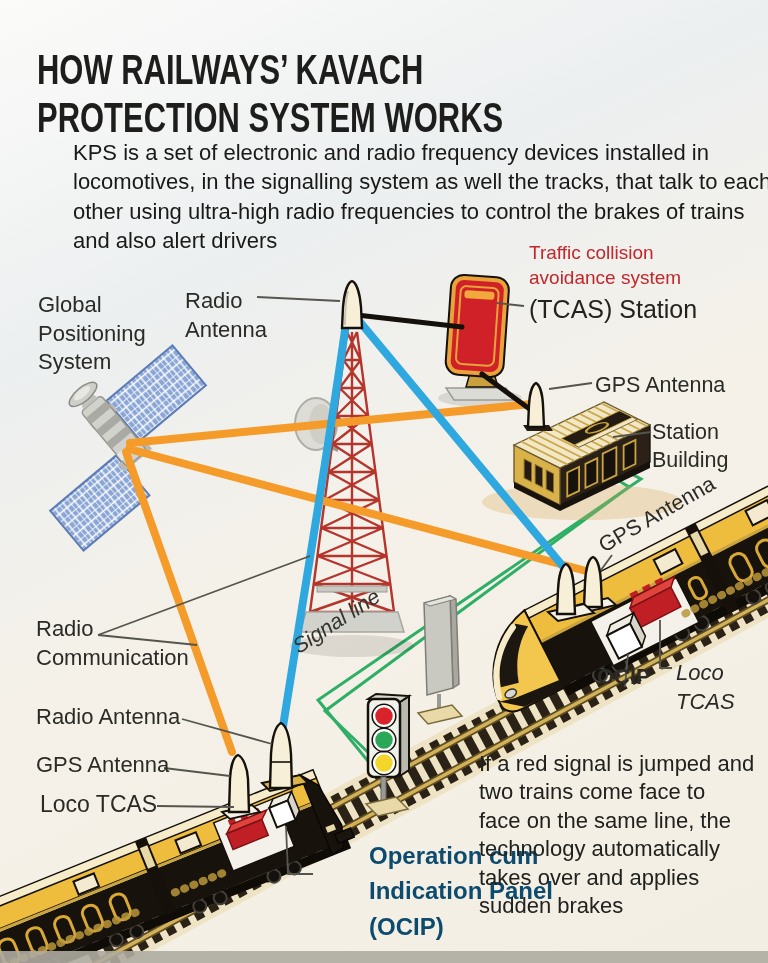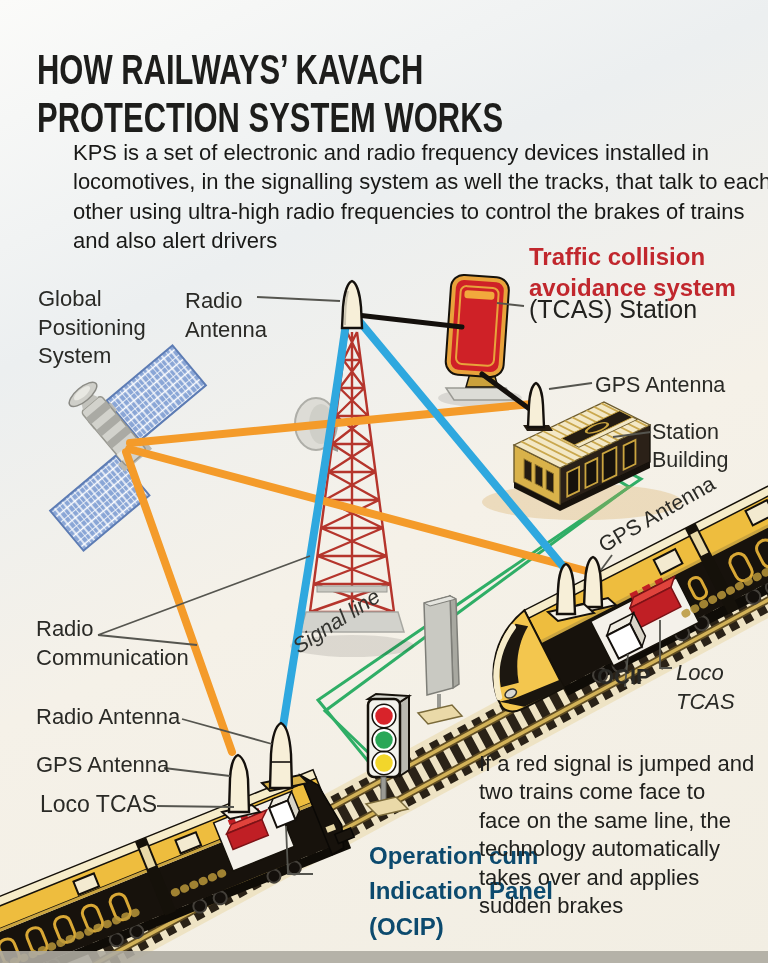--- a/index.html
+++ b/index.html
@@ -13,21 +13,21 @@
   .lbl.small{font-size:21.5px;}
   .title{
     position:absolute;left:37px;top:16px;font-size:43px;line-height:1.12;font-weight:700;
     color:#1d1d1b;letter-spacing:0;transform:scaleX(.72);transform-origin:0 0;
     white-space:pre-line;width:900px;
   }
   .intro{
     position:absolute;left:37px;top:116px;font-size:22px;line-height:1.34;color:#191917;
     white-space:pre-line;width:710px;margin-left:36px;
   }
-  .red-head{position:absolute;left:529px;top:241px;font-size:24px;font-weight:700;color:#c1272d;line-height:1.3;white-space:pre-line;}
+  .red-head{position:absolute;left:529px;top:241px;font-size:19px;font-weight:400;color:#c1272d;line-height:1.3;white-space:pre-line;}
   .tcas-station{position:absolute;left:529px;top:295px;font-size:25px;color:#22221f;}
   .rot{transform-origin:0 100%;}
   .ocip-full{position:absolute;left:321px;top:838px;font-size:24px;font-weight:700;line-height:1.47;color:#0c4a6e;white-space:pre-line;margin-left:48px;}
   .footnote{position:absolute;left:479px;top:750px;font-size:22px;line-height:1.29;color:#21211e;white-space:pre-line;}
   .bottom-strip{position:absolute;left:0;bottom:0;width:768px;height:12px;background:rgba(174,171,161,.9);}
 </style>
 </head>
 <body>
 
 <svg width="768" height="963" viewBox="0 0 768 963">
@@ -300,21 +300,21 @@
   </g>
 </svg>
 
 <h1 class="title">HOW RAILWAYS’ KAVACH
 PROTECTION SYSTEM WORKS</h1>
 <p class="intro">KPS is a set of electronic and radio frequency devices installed in
 locomotives, in the signalling system as well the tracks, that talk to each
 other using ultra-high radio frequencies to control the brakes of trains
 and also alert drivers</p>
 
-<div class="lbl" style="left:38px;top:285px;">Global
+<div class="lbl" style="left:38px;top:291px;">Global
 Positioning
 System</div>
 <div class="lbl" style="left:185px;top:287px;">Radio
 Antenna</div>
 <div class="red-head">Traffic collision
 avoidance system</div>
 <div class="tcas-station">(TCAS) Station</div>
 <div class="lbl small" style="left:595px;top:372px;">GPS Antenna</div>
 <div class="lbl small" style="left:652px;top:419px;">Station
 Building</div>

